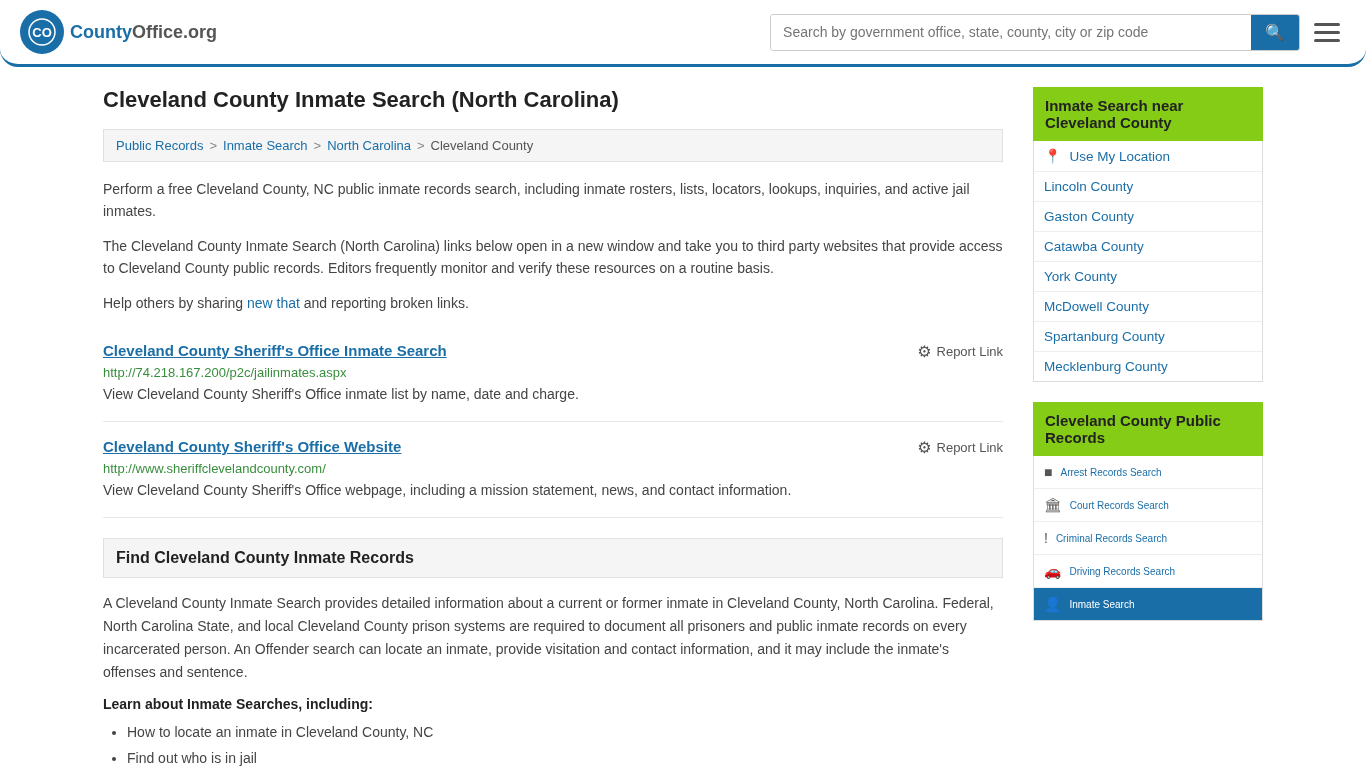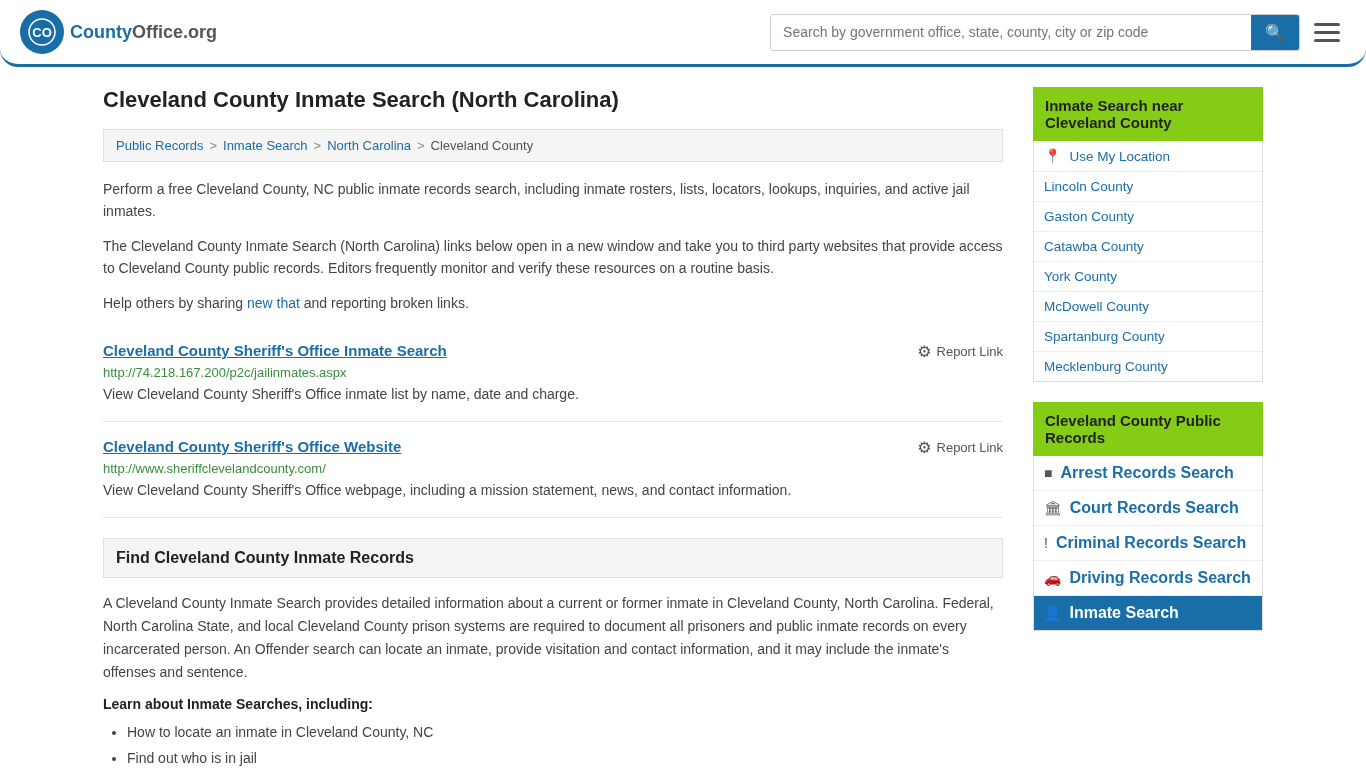--- a/index.html
+++ b/index.html
@@ -253,22 +253,21 @@
       padding: 8px 10px;
       border-bottom: 1px solid #eee;
       display: flex;
       align-items: center;
       gap: 8px;
     }
     .sidebar-pr-item:last-child { border-bottom: none; }
     .sidebar-pr-item a {
       color: #1a6ea8;
       text-decoration: none;
-      font-size: 16px;
-      font-weight: bold;
+      font-size: 10px;
     }
     .pr-icon {
       font-size: 14px;
       color: #555;
     }
     .sidebar-pr-item.active {
       background: #1a6ea8;
     }
     .sidebar-pr-item.active a {
       color: #fff;

